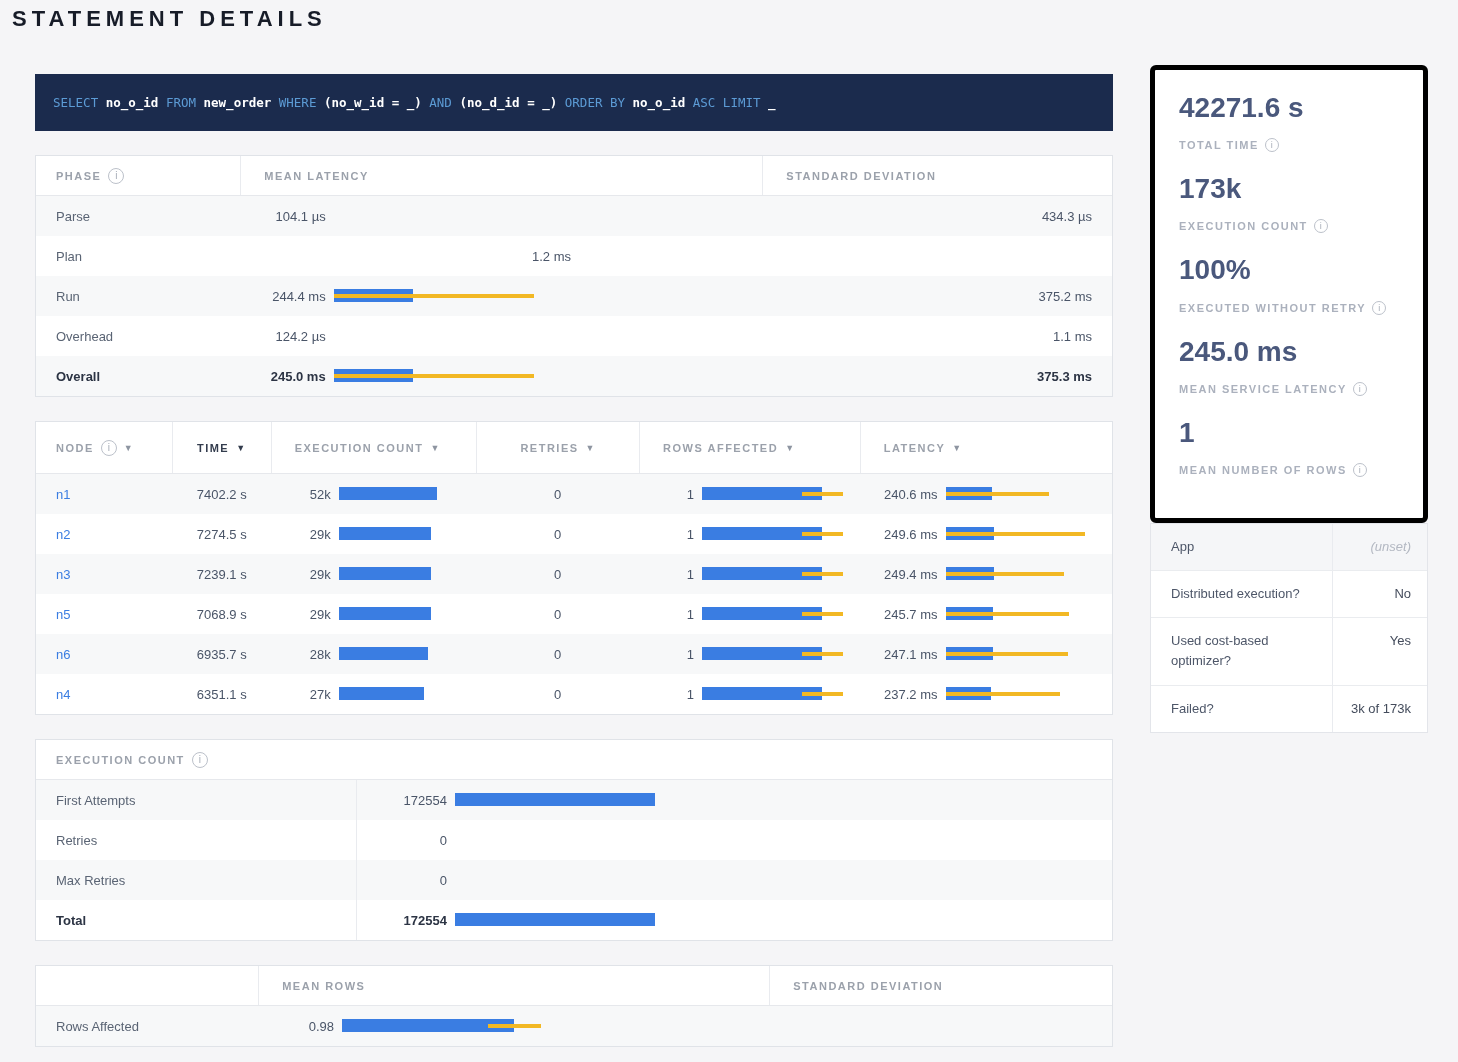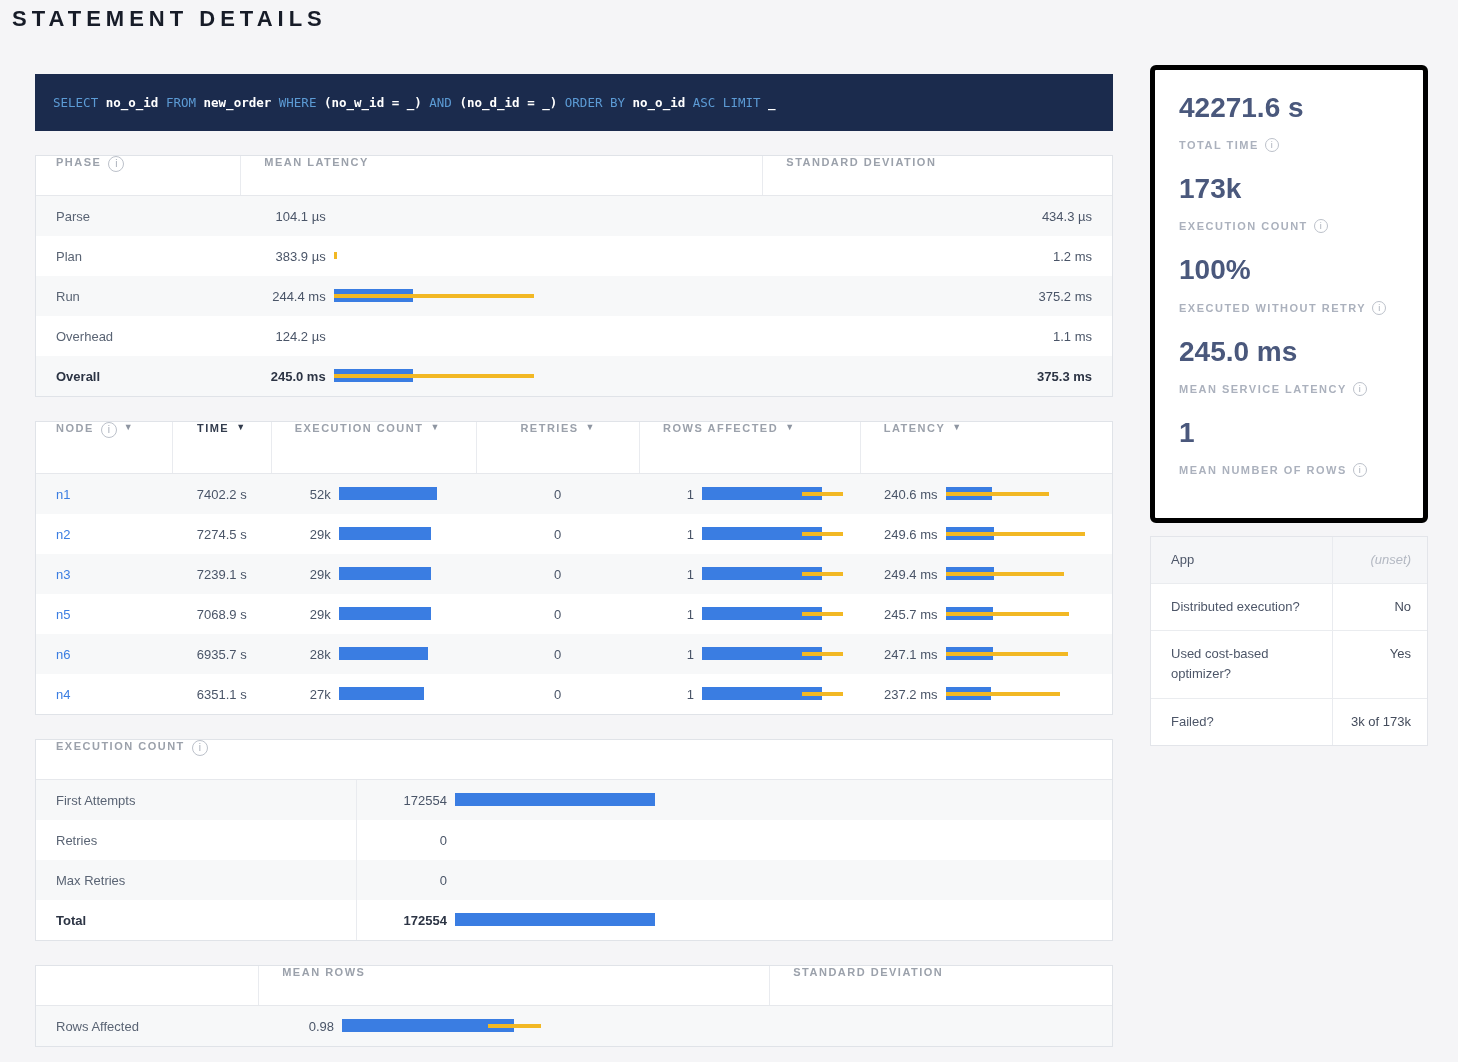--- a/index.html
+++ b/index.html
@@ -33,21 +33,21 @@
   
   .tbl {
     background:#fff; border:1px solid #e0e3e8; width:100%;
     margin-top:24px;
   }
   .trow { display:flex; align-items:center; height:40px; }
   .trow.stripe { background:#f7f8f9; }
   .thead-row { height:40px; background:#fff; border-bottom:1px solid #e6e8ec; }
   .hcell {
     font-size:11px; font-weight:700; letter-spacing:1.5px;
-    color:#9ba1ab; display:flex; gap:7px;
+    color:#9ba1ab; display:flex; align-items:center; gap:7px;
     height:100%; padding:0 0 0 20px;
   }
   .hcell.sorted { color:#333c4d; }
   .sort-arrow { font-size:9px; color:#8e95a1; }
   .hcell.sorted .sort-arrow { color:#333c4d; }
   .vline { border-left:1px solid #e9ebef; align-self:stretch; }
   .cell { display:flex; align-items:center; height:100%; }
 
   .info-icon {
     width:16px; height:16px; border:1px solid #bcc1ca; border-radius:50%;
@@ -107,21 +107,21 @@
   }
   .stat { margin-bottom:21px; }
   .stat-value { font-size:28px; font-weight:700; color:#4a587c; line-height:1.15; }
   .stat-label {
     font-size:11px; font-weight:700; letter-spacing:1.5px; color:#abb1bd;
     display:flex; align-items:center; gap:6px; margin-top:14px;
   }
   .stat-label .info-icon { width:14px; height:14px; font-size:9px; line-height:12px; }
 
   
-  .app-panel { background:#fff; border:1px solid #e3e5ea; margin-top:13px; }
+  .app-panel { background:#fff; border:1px solid #e3e5ea; }
   .app-row { display:flex; border-bottom:1px solid #eaecef; }
   .app-row:last-child { border-bottom:none; }
   .app-row.hdr { background:#f5f6f8; }
   .app-label { width:182px; padding:13px 12px 13px 20px; color:#4d5668; border-right:1px solid #e9ebef; line-height:1.55; }
   .app-value { flex:1; padding:13px 16px 13px 8px; text-align:right; color:#444c5c; line-height:1.55; }
   .app-value.unset { font-style:italic; color:#b3b8c2; }
 </style>
 </head>
 <body>
 
@@ -152,26 +152,20 @@
               <div class="bar-wrap"></div>
             </div>
             <div class="cell col-std">
               <span class="right-val">434.3 µs</span>
             </div>
           </div>
           <div class="trow">
             <div class="cell col-phase">
               <span class="label-text">Plan</span>
             </div>
-            <div class="cell col-mean">
-              <div class="num">383.9 µs</div>
-              <div class="bar-wrap">
-                <div class="bar-tick" style="left: 0px;"></div>
-              </div>
-            </div>
             <div class="cell col-std">
               <span class="right-val">1.2 ms</span>
             </div>
           </div>
           <div class="trow stripe">
             <div class="cell col-phase">
               <span class="label-text">Run</span>
             </div>
             <div class="cell col-mean">
               <div class="num">244.4 ms</div>

